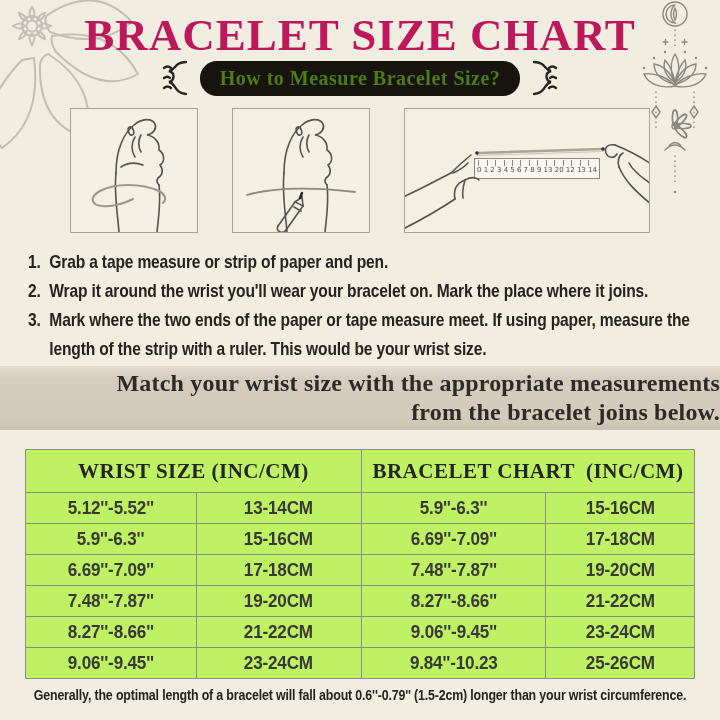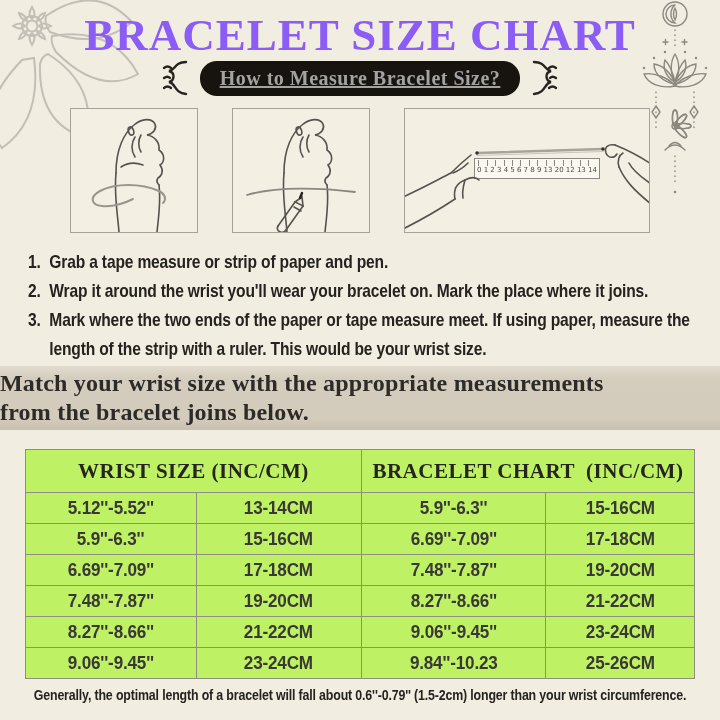--- a/index.html
+++ b/index.html
@@ -10,27 +10,27 @@
     font-family:"Liberation Sans", sans-serif;
   }
   .deco { position:absolute; z-index:0; pointer-events:none; }
   .deco-left { top:0; left:0; }
   .deco-right { top:0; right:6px; }
   .content { position:relative; z-index:1; }
 
   .title {
     margin:10px 0 0; text-align:center;
     font:700 45px/1.12 "Liberation Serif", serif;
-    letter-spacing:1px; color:#8b5cf6;
+    letter-spacing:1px; color:#be185d;
   }
   .badge-row { display:flex; align-items:center; justify-content:center; gap:11px; height:36px; }
   .badge {
-    background:#17140f; color:#a3a3a3;
+    background:#17140f; color:#4d7c0f;
     font:700 20px/1 "Liberation Serif", serif;
-    padding:7px 20px 8px; border-radius:17px; letter-spacing:.5px;text-decoration:underline;
+    padding:7px 20px 8px; border-radius:17px; letter-spacing:.5px;
   }
   .squiggle.right { transform:scaleX(-1); }
 
   .figures { display:flex; justify-content:center; gap:34px; margin-top:12px; height:125px; }
   .fig { position:relative; background:#f4efe3; border:1px solid #a5a29a; }
   .fig svg { position:absolute; left:0; top:0; }
   .fig-1 { width:128px; }
   .fig-2 { width:138px; }
   .fig-3 { width:246px; }
   .ruler {
@@ -52,21 +52,21 @@
     font:700 19px/29px "Liberation Sans", sans-serif; color:#242320;
     letter-spacing:-.2px;
   }
   .instructions li { display:flex; }
   .instructions .num { flex:0 0 26px; }
   .instructions .txt { flex:1; }
 
   .banner {
     margin-top:3px; height:64px; width:100%;
     background:linear-gradient(180deg,#e2dccf 0%,#d4cdbe 20%,#d3ccbd 82%,#c8c1b1 100%);
-    display:flex; flex-direction:column; align-items:flex-start; justify-content:center;
+    display:flex; flex-direction:column; align-items:flex-end; justify-content:center;
     font:700 24px/29px "Liberation Serif", serif; color:#2c2b28; letter-spacing:.2px;
   }
 
   .size-table {
     width:670px; margin:19px 25px 0; border-collapse:collapse;
     background:#bef264; table-layout:fixed;
   }
   .size-table th, .size-table td {
     border:1px solid #8f8d86; text-align:center; vertical-align:middle; padding:0;
   }

